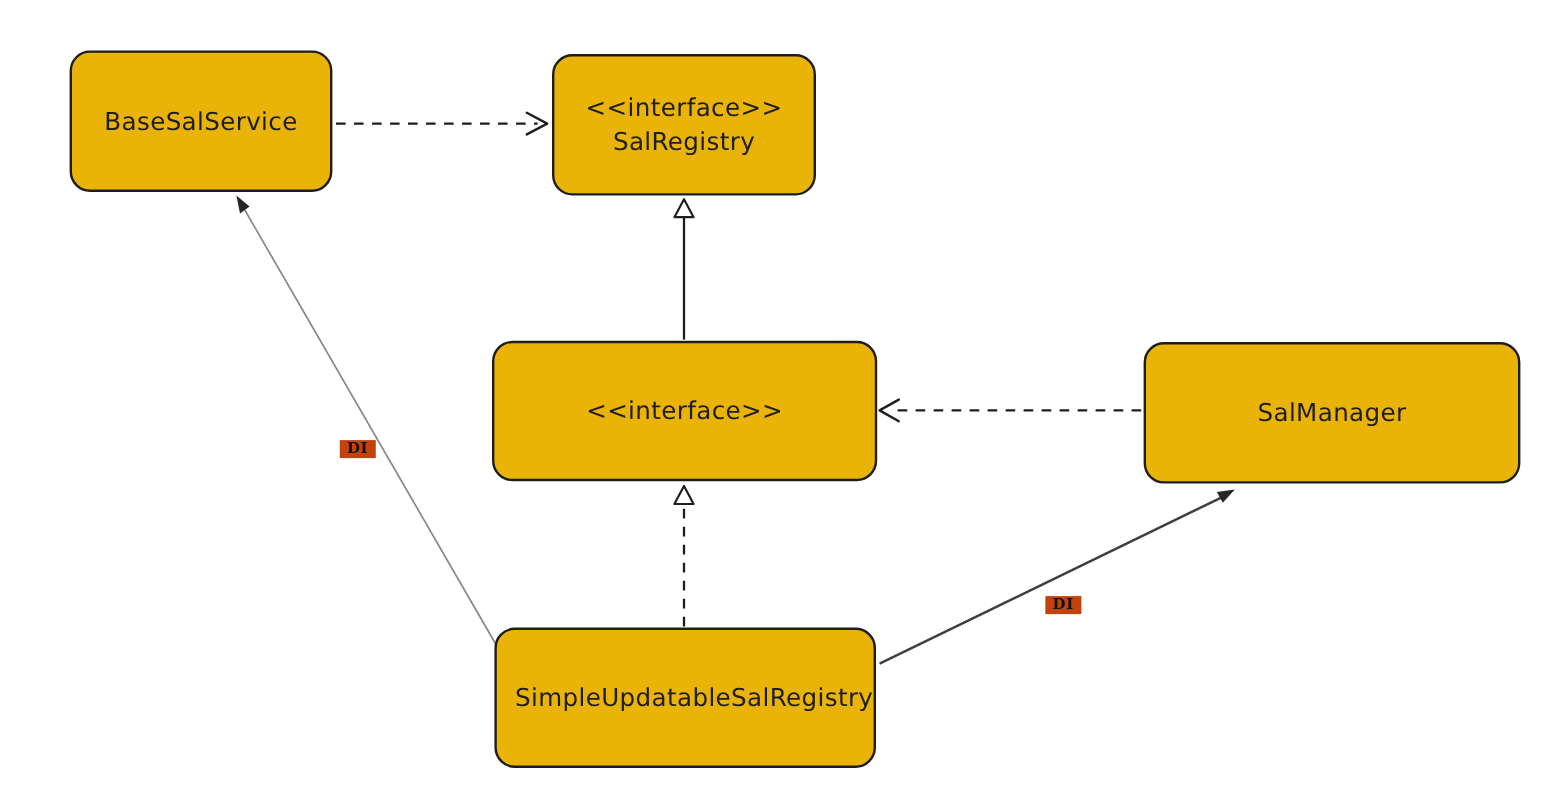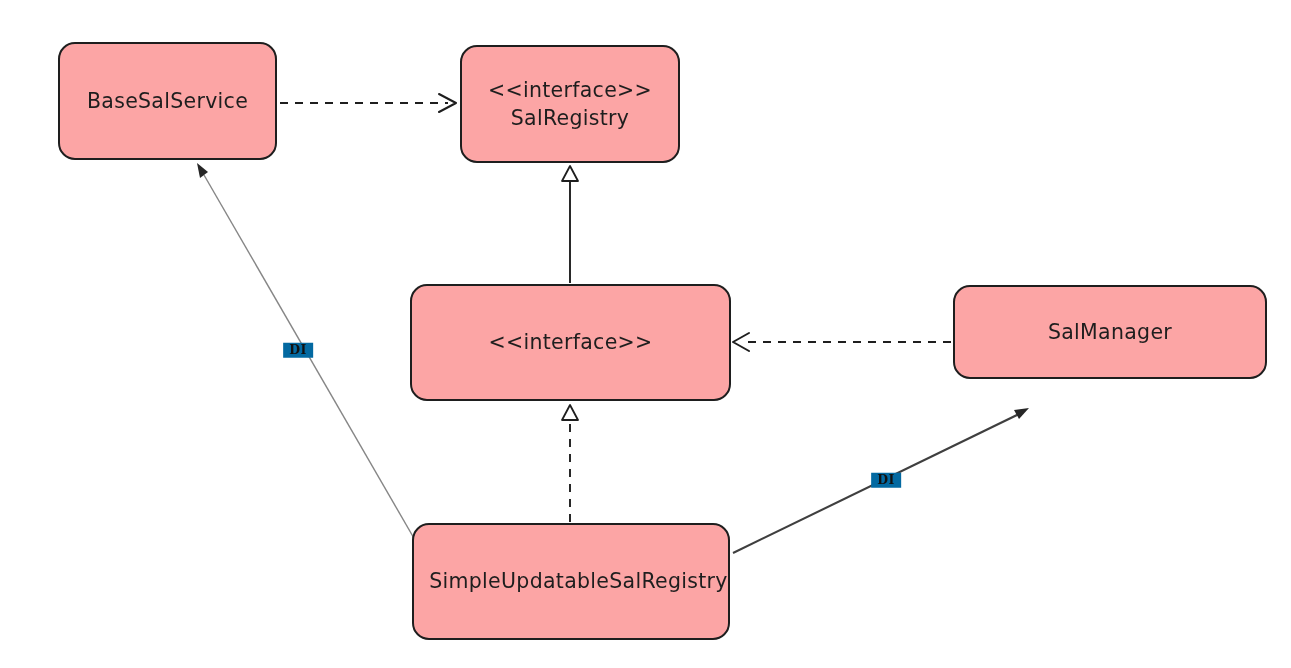--- a/index.html
+++ b/index.html
@@ -18,21 +18,21 @@
   .edges-svg {
     position: absolute;
     left: 0;
     top: 0;
   }
   .node {
     position: absolute;
     box-sizing: border-box;
     border: 2px solid #1e1e1e;
     border-radius: 17px;
-    background: #fca5a5;
+    background: #eab308;
     display: flex;
     flex-direction: column;
     align-items: center;
     justify-content: center;
     gap: 3px;
     color: #1e1e1e;
     font-size: 20.5px;
     letter-spacing: 0.3px;
   }
   .node-line {
@@ -73,28 +73,29 @@
     stroke-width: 2.1;
     fill: none;
   }
   .filled-head {
     fill: #262626;
     stroke: none;
   }
   .edge-label {
     position: absolute;
     transform: translate(-50%, -50%);
-    background: #0369a1;
+    background: #c2410c;
     padding: 1px 6px;
     font-family: "DejaVu Serif", serif;
     font-size: 12.5px;
     font-weight: bold;
     color: #111111;
     letter-spacing: 0.5px;
     line-height: 1;
+    margin-top: 24px;
   }
 </style>
 </head>
 <body>
 
 <div class="canvas">
 
   <svg class="edges-svg" width="1291" height="668" viewBox="0 0 1291 668">
 
     <g>
@@ -135,21 +136,21 @@
 
   <div class="node" style="left:460px; top:45px; width:220px; height:118px;">
     <span class="node-line">&lt;&lt;interface&gt;&gt;</span>
     <span class="node-line">SalRegistry</span>
   </div>
 
   <div class="node" style="left:410px; top:284px; width:321px; height:117px;">
     <span class="node-line">&lt;&lt;interface&gt;&gt;</span>
   </div>
 
-  <div class="node" style="left:953px; top:285px; width:314px; height:94px;align-items:center;">
+  <div class="node" style="left:953px; top:285px; width:314px; height:118px;align-items:center;">
     <span class="node-line">SalManager</span>
   </div>
 
   <div class="node" style="left:412px; top:523px; width:318px; height:117px;padding-left:15px;">
     <span class="node-line">SimpleUpdatableSalRegistry</span>
   </div>
 
   <span class="edge-label" style="left:298px; top:350px;">DI</span>
 
   <span class="edge-label" style="left:886px; top:480px;">DI</span>

